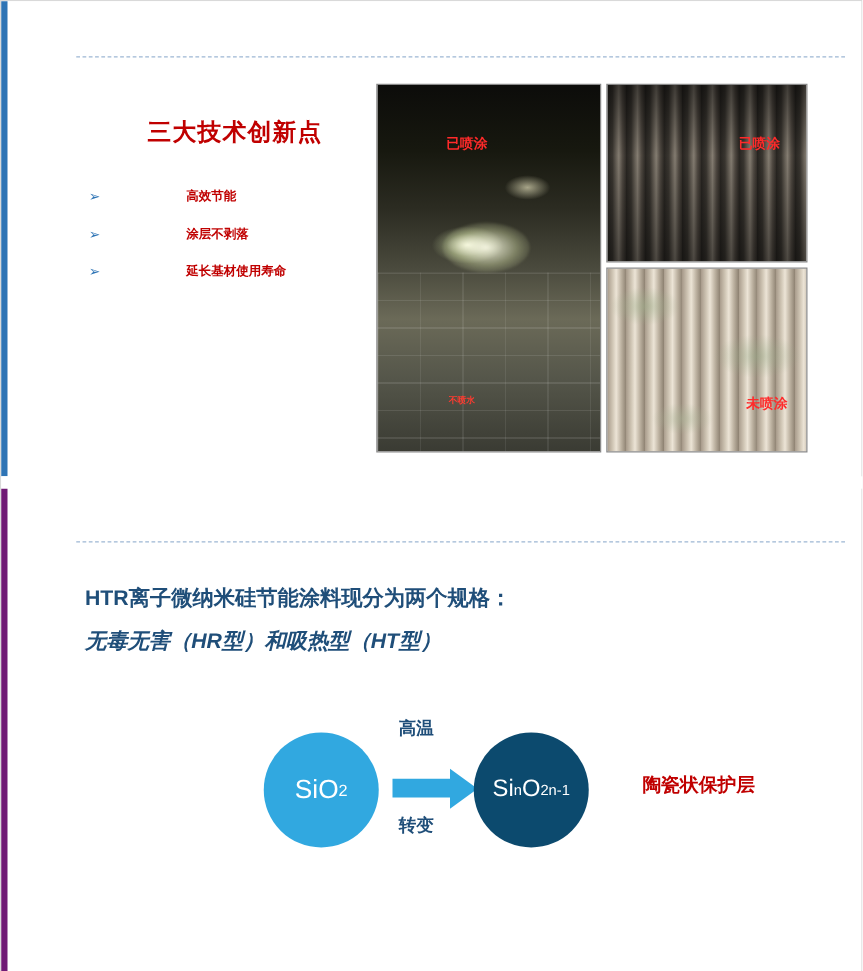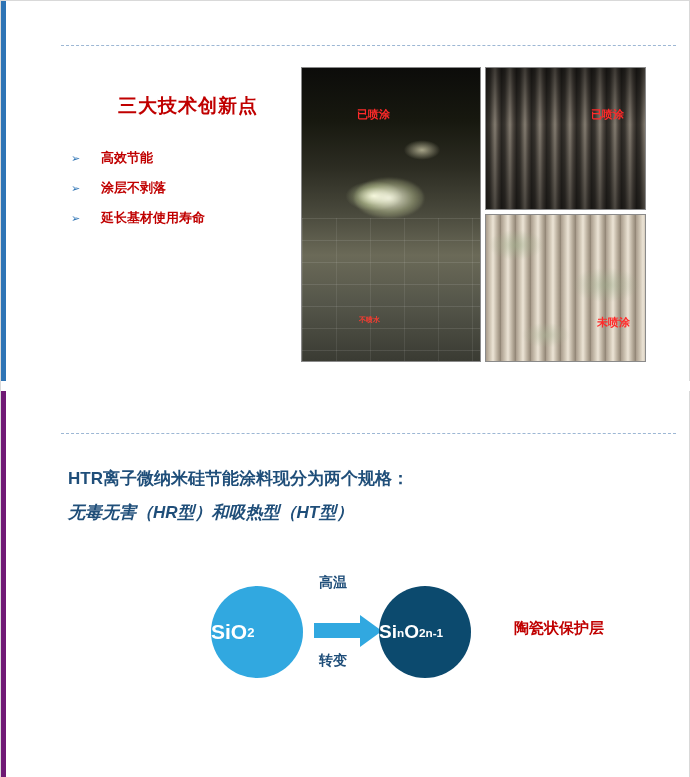--- a/index.html
+++ b/index.html
@@ -62,23 +62,24 @@
   }
   .bullet-mark {
     color: #2e74b5;
     font-size: 11px;
     width: 30px;
     flex: 0 0 30px;
     line-height: 14px;
   }
   .bullet-text {
     color: #c00000;
-    font-size: 13px;
+    font-size: 10px;
     font-weight: bold;
     line-height: 14px;
+    margin-left: 48px;
   }
 
   
   .collage {
     position: absolute;
     left: 295px;
     top: 66px;
     width: 345px;
     height: 295px;
   }
@@ -217,22 +218,23 @@
     font-size: 10.5px;
     font-weight: bold;
     color: #1f4e79;
     line-height: 16px;
   }
   .circle {
     position: absolute;
     border-radius: 50%;
     display: flex;
     align-items: center;
+    justify-content: center;
     color: #ffffff;
-    font-weight: bold;
+    font-weight: normal;
   }
   .circle-blue {
     left: 205px;
     top: 195px;
     width: 92px;
     height: 92px;
     background: #31a8e0;
     font-size: 21px;
   }
   .circle-red {

